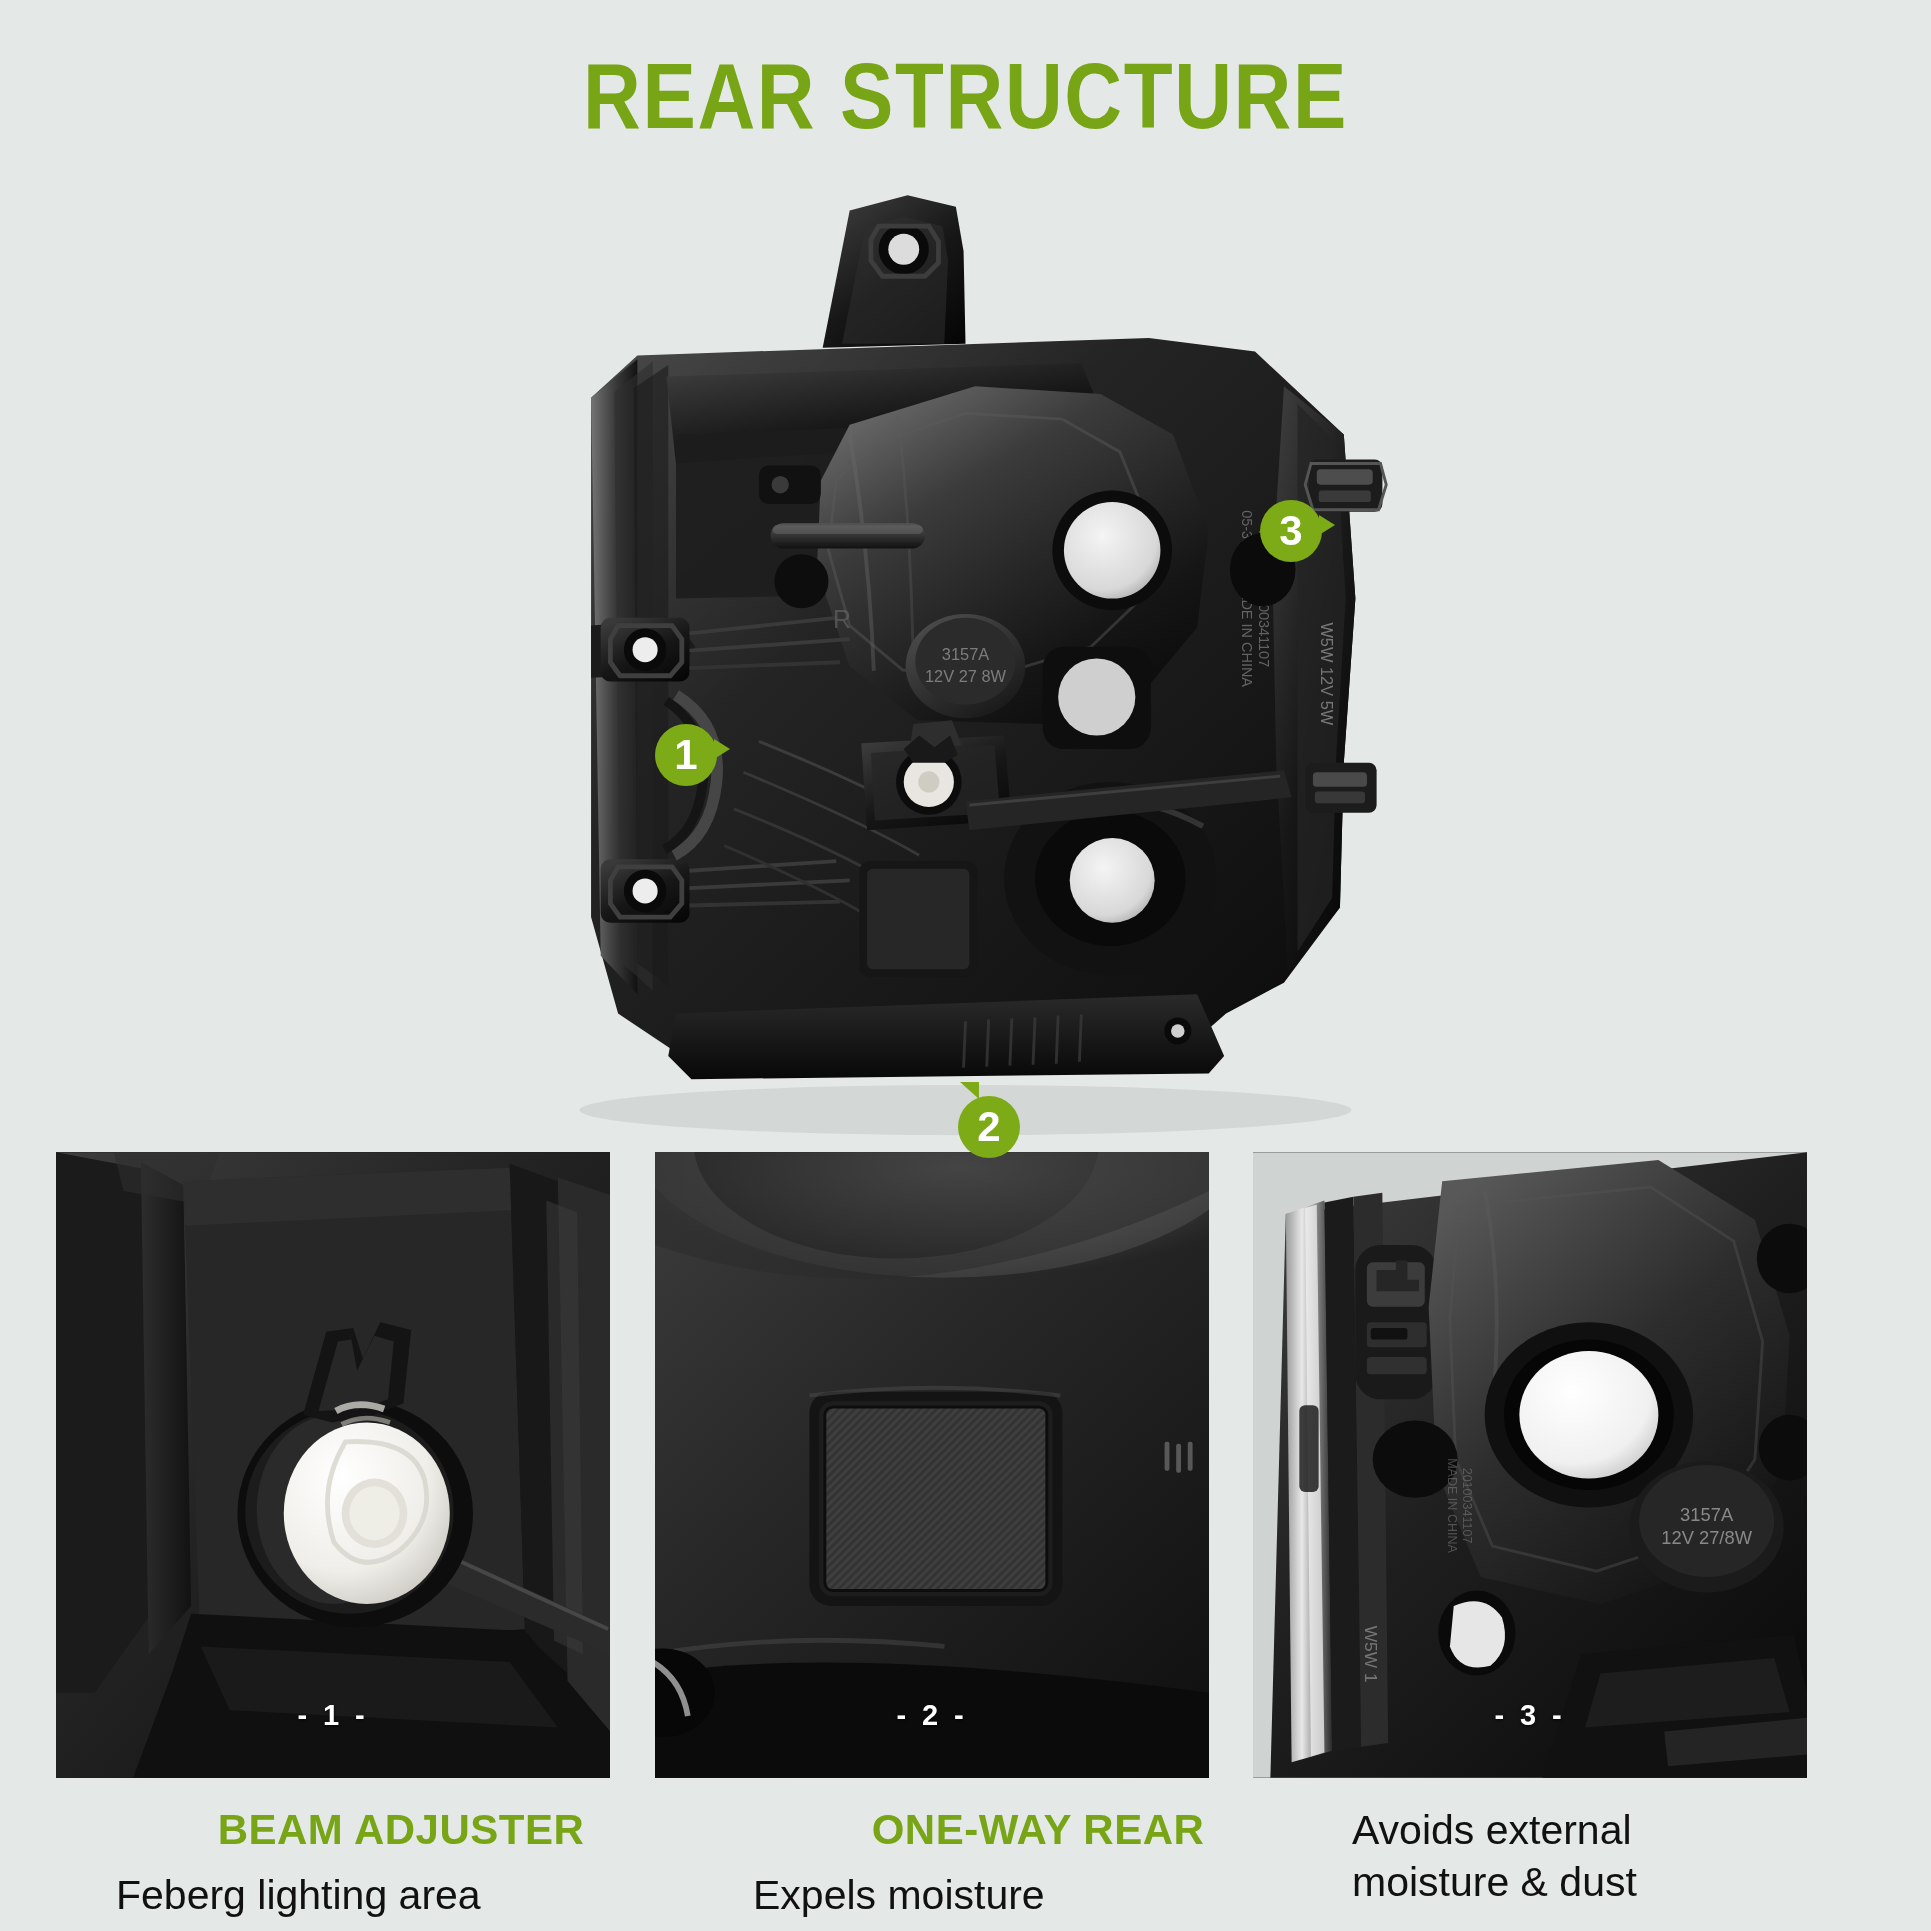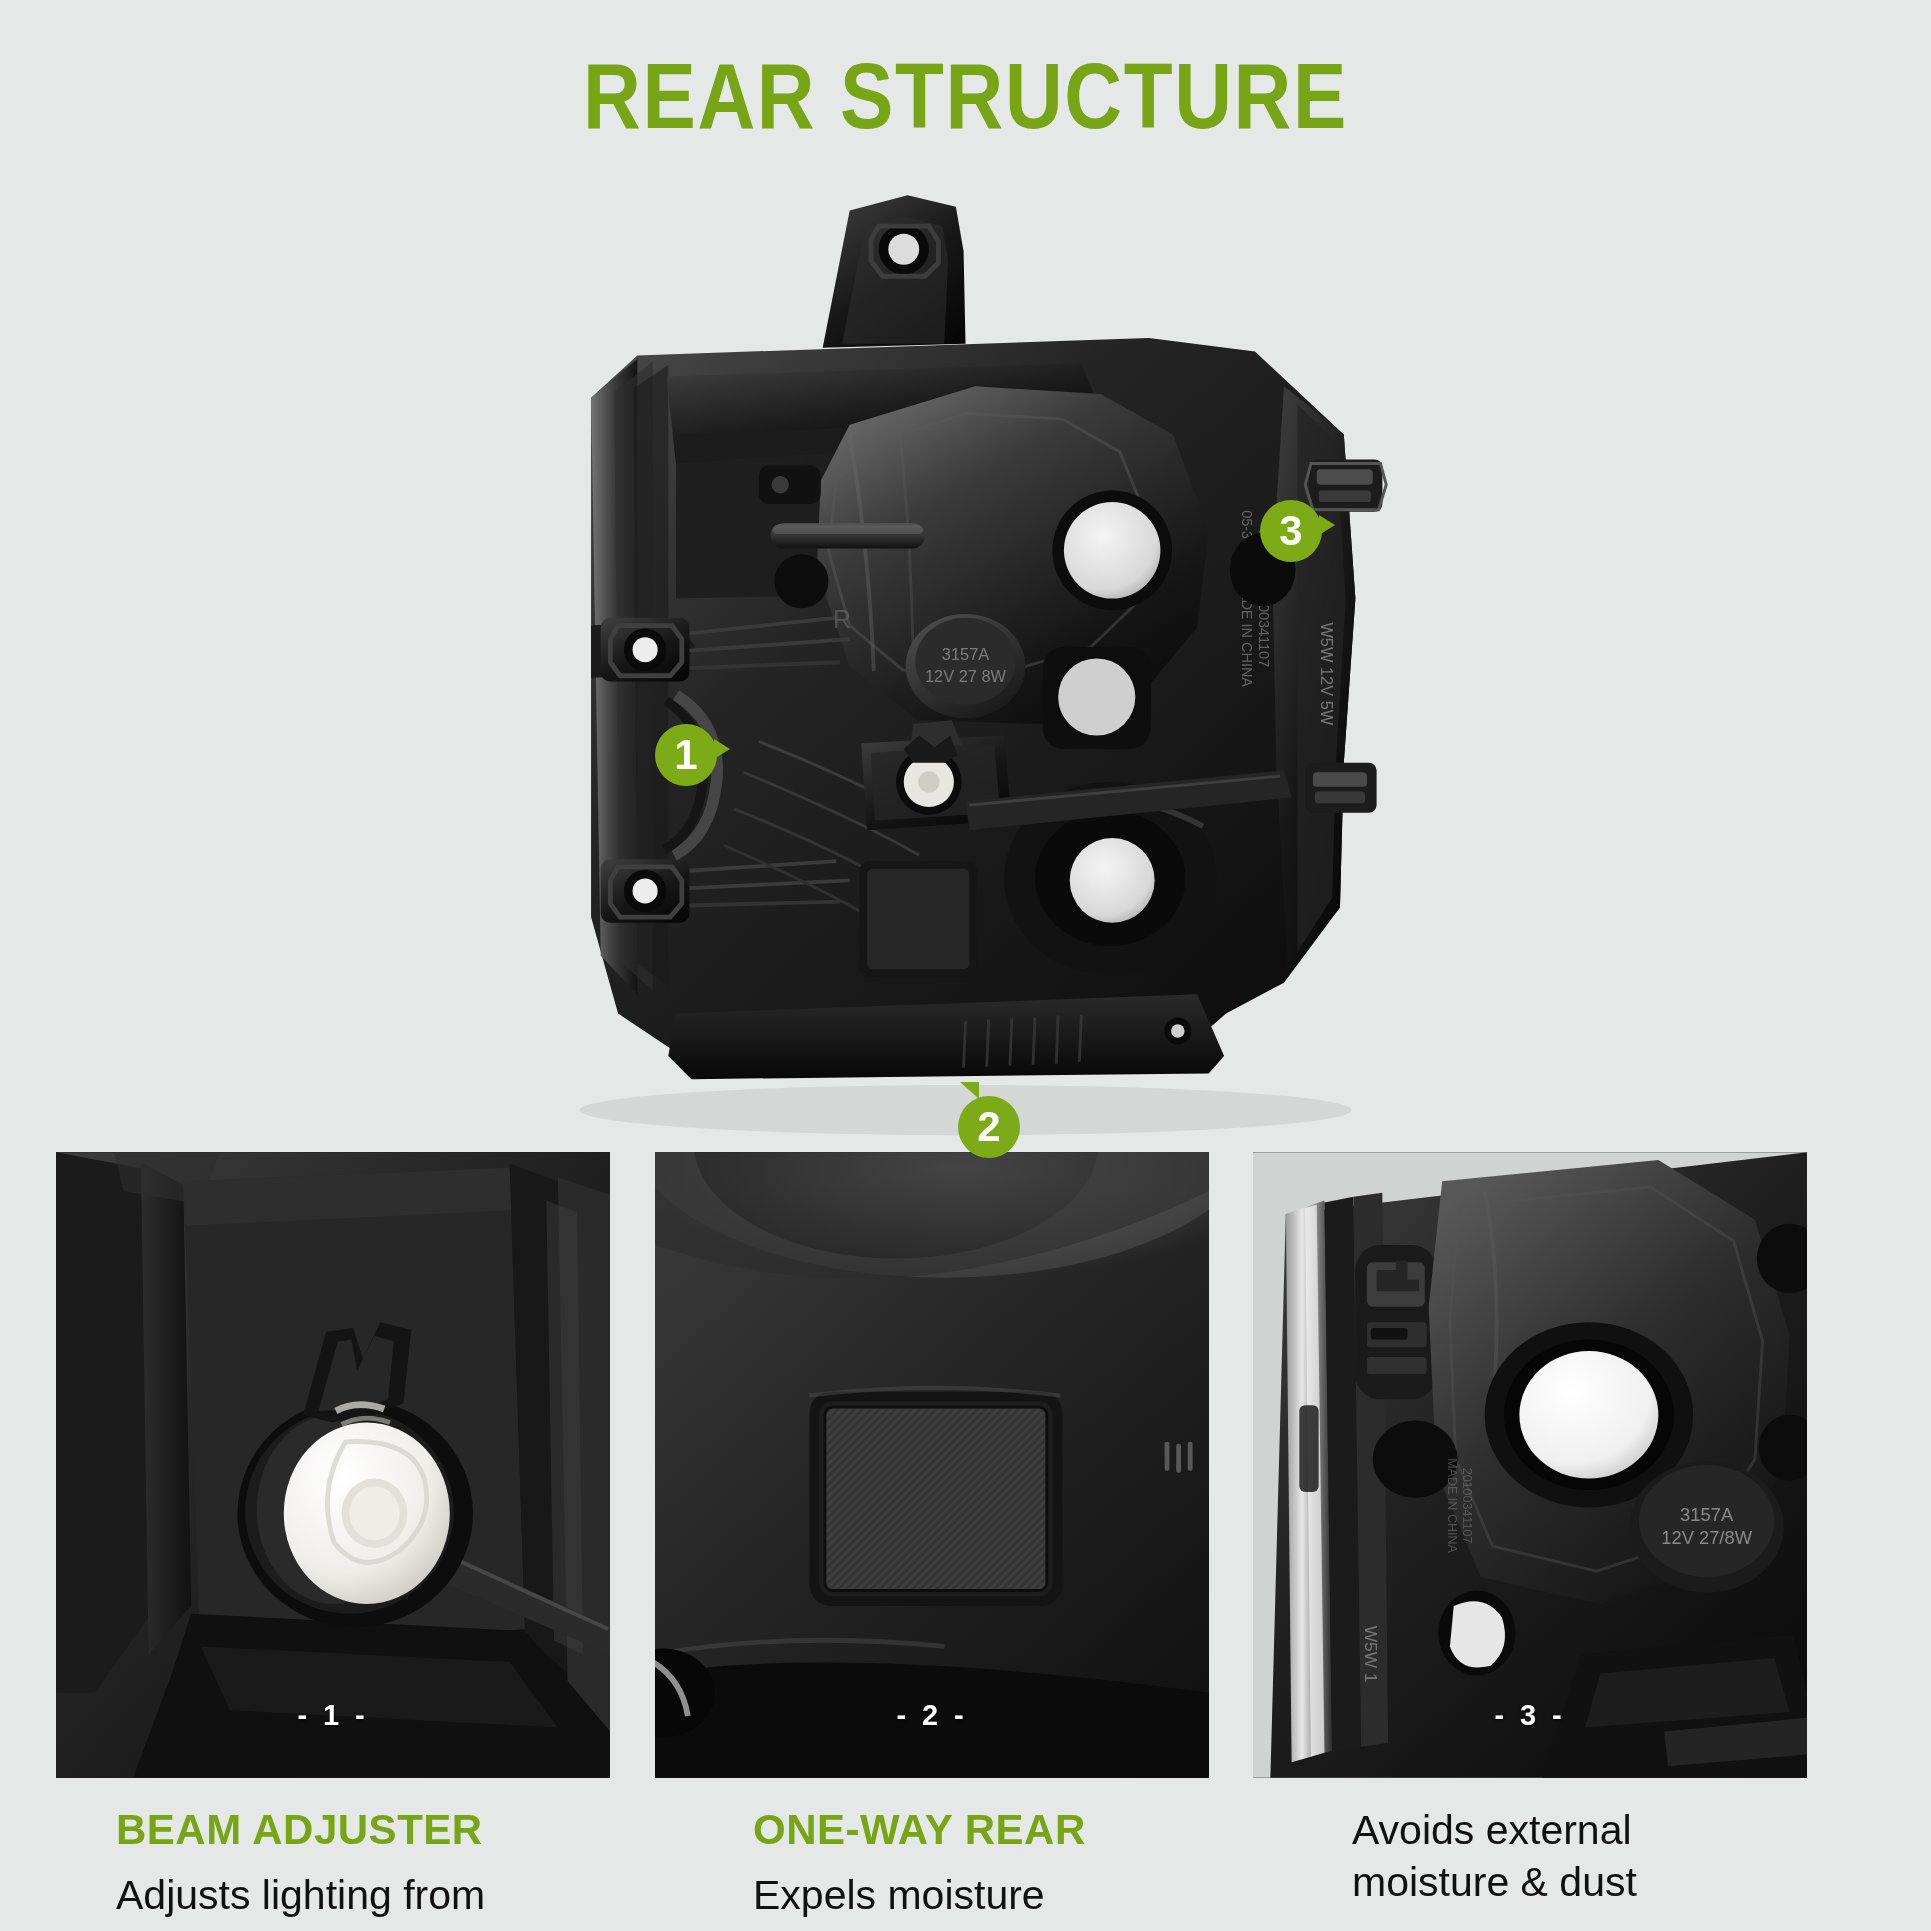--- a/index.html
+++ b/index.html
@@ -91,20 +91,21 @@
   #caption-1{left:116px;}
   #caption-2{left:753px;}
   #caption-3{left:1352px;}
   .cap-title{
     color:#77a516;
     font-size:42px;
     font-weight:bold;
     letter-spacing:0.5px;
     line-height:1.22;
     margin:0 0 13.5px 0;
+    text-align:center;
   }
   .cap-body{
     color:#111111;
     font-size:41px;
     font-weight:normal;
     line-height:1.28;
     margin:0;
   }
 </style>
 </head>
@@ -477,21 +478,21 @@
         <path d="M426,600 L574,586 L574,624 L430,636 Z" fill="#242424"></path>
       </svg>
       <div class="panel-label">- 3 -</div>
     </div>
   </div>
 
   <div class="captions">
 
     <div class="caption" id="caption-1">
       <div class="cap-title">BEAM ADJUSTER</div>
-      <div class="cap-body">Adjusts lighting from</div>
+      <div class="cap-body">Feberg lighting area</div>
     </div>
 
     <div class="caption" id="caption-2">
       <div class="cap-title">ONE-WAY REAR</div>
       <div class="cap-body">Expels moisture<br>from the inside</div>
     </div>
 
     <div class="caption" id="caption-3">
       <div class="cap-body">Avoids external<br>moisture &amp; dust</div>
     </div>

